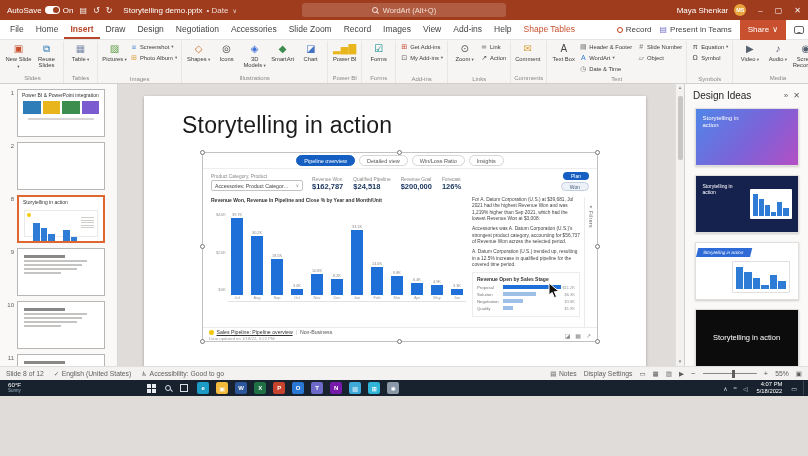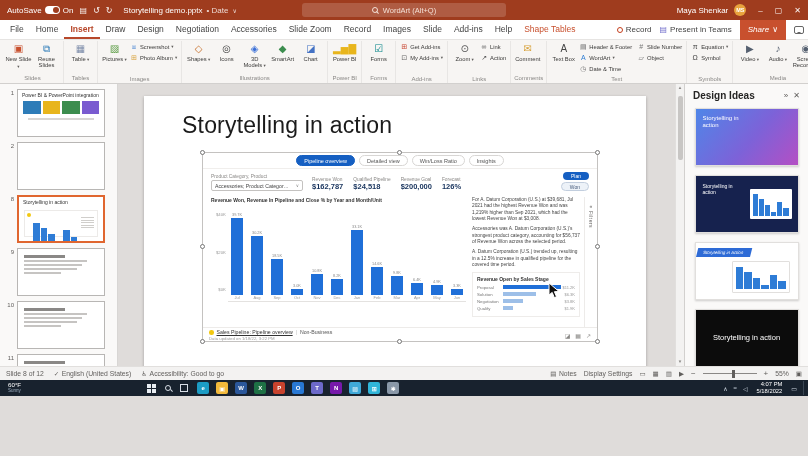--- a/index.html
+++ b/index.html
@@ -27,21 +27,21 @@
   
   .menubar{height:20px;background:#FFFFFF;display:flex;align-items:center;padding:0 4px;border-bottom:1px solid #E6E4E2;font-size:8.5px;color:#444;flex:0 0 auto;}
   .menu-tabs{display:flex;}
   .menu-tab{padding:0 6px;line-height:19px;white-space:nowrap;}
   .menu-tab.active{color:#B7472A;font-weight:bold;box-shadow:inset 0 -2px 0 #B7472A;}
   .menu-tab.contextual{color:#C8502E;}
   .mb-right{margin-left:auto;display:flex;align-items:center;gap:8px;font-size:8px;color:#444;white-space:nowrap;}
   .mb-btn{display:flex;align-items:center;gap:3px;}
   .rec-dot{width:6px;height:6px;border-radius:50%;border:1.5px solid #C43E1C;display:inline-block;}
   .present-ic{font-size:8px;color:#6C69C9;}
-  .share-btn{background:#C8502E;color:#fff;border-radius:3px;padding:18px 8px;display:flex;align-items:center;gap:3px;font-style:italic;}
+  .share-btn{background:#C8502E;color:#fff;border-radius:3px;padding:18px 8px;display:flex;align-items:center;gap:3px;}
   .bubble{width:10px;height:8px;border:1px solid #666;border-radius:2px;position:relative;display:inline-block;}
   .bubble::after{content:"";position:absolute;left:2px;bottom:-3px;border:2px solid transparent;border-top-color:#666;}
 
   
   .ribbon{height:44px;background:#F7F5F3;border-bottom:1px solid #D2D0CE;display:flex;padding:1px 2px 0;overflow:hidden;flex:0 0 auto;}
   .rgroup{display:flex;flex-direction:column;padding:0 3px;border-right:1px solid #E8E6E4;flex:0 0 auto;}
   .rgroup-row{display:flex;flex:1;align-items:stretch;gap:1px;}
   .rbtn-big{width:27px;display:flex;flex-direction:column;align-items:center;padding-top:2px;font-size:5.8px;color:#3B3A39;text-align:center;line-height:1.05;}
   .rbtn-big .ric{font-size:10px;height:12px;line-height:12px;}
   .rbtn-big .rlabel{margin-top:1px;}
@@ -139,21 +139,21 @@
   
   .v-scrollbar{position:absolute;right:0;top:0;bottom:0;width:9px;background:#F3F2F1;border-left:1px solid #E1DFDD;display:flex;flex-direction:column;align-items:center;}
   .sb-arrow{font-size:4.5px;color:#8A8886;line-height:8px;}
   .sb-thumb{width:5px;height:64px;background:#C8C6C4;border-radius:2px;margin-top:4px;}
   .sb-down{margin-top:auto;}
   .cursor{position:absolute;left:430px;top:198px;z-index:50;}
 
   
   .design-panel{width:124px;background:#FAF9F8;border-left:1px solid #D2D0CE;flex:0 0 auto;display:flex;flex-direction:column;overflow:hidden;}
   .dp-header{display:flex;align-items:center;padding:6px 8px 5px;gap:5px;}
-  .dp-title{font-size:10px;font-weight:bold;color:#252423;margin-right:auto;}
+  .dp-title{font-size:10px;font-weight:normal;color:#252423;margin-right:auto;}
   .dp-ic{font-size:8px;color:#605E5C;}
   .dp-scroll{flex:1;overflow:hidden;padding-top:2px;}
   .dthumb{width:104px;height:58px;margin:0 auto 9px;border:1px solid #E1DFDD;position:relative;overflow:hidden;background:#fff;box-shadow:0 1px 2px rgba(0,0,0,.18);}
   .dt-gradient{background:linear-gradient(130deg,#4F86E8 0%,#7D62D8 55%,#B44FC4 100%);}
   .dt-gradient .dt-title{color:#fff;font-size:6px;padding:6px 0 0 7px;width:48px;line-height:1.15;}
   .dt-navy{background:#16224E;}
   .dt-small{color:#fff;font-size:5px;width:40px;padding:7px 0 0 7px;line-height:1.2;}
   .dt-card{position:absolute;right:6px;top:13px;width:42px;height:30px;background:#fff;border-radius:1px;padding:3px;}
   .dt-banner{background:#fff;}
   .dt-banner-strip{position:absolute;top:5px;left:0;background:#2E6BD6;color:#fff;font-size:4.5px;padding:2px 8px 2px 6px;transform:skewX(-14deg);transform-origin:left bottom;white-space:nowrap;}
@@ -229,21 +229,21 @@
         <span class="menu-tab">File</span>
         <span class="menu-tab">Home</span>
         <span class="menu-tab active">Insert</span>
         <span class="menu-tab">Draw</span>
         <span class="menu-tab">Design</span>
         <span class="menu-tab">Negotiation</span>
         <span class="menu-tab">Accessories</span>
         <span class="menu-tab">Slide Zoom</span>
         <span class="menu-tab">Record</span>
         <span class="menu-tab">Images</span>
-        <span class="menu-tab">Slide</span>
+        <span class="menu-tab">View</span>
         <span class="menu-tab">Add-ins</span>
         <span class="menu-tab">Help</span>
         <span class="menu-tab contextual">Shape Tables</span>
       </div>
     <div class="mb-right">
       <div class="mb-btn">
         <span class="rec-dot"></span>
         <span>Record</span>
       </div>
       <div class="mb-btn">

